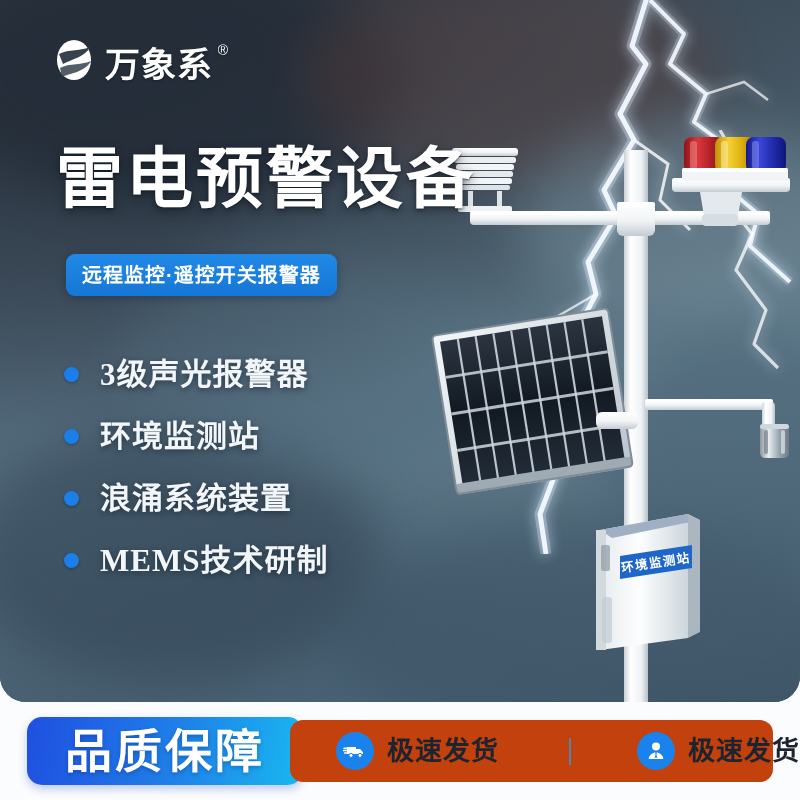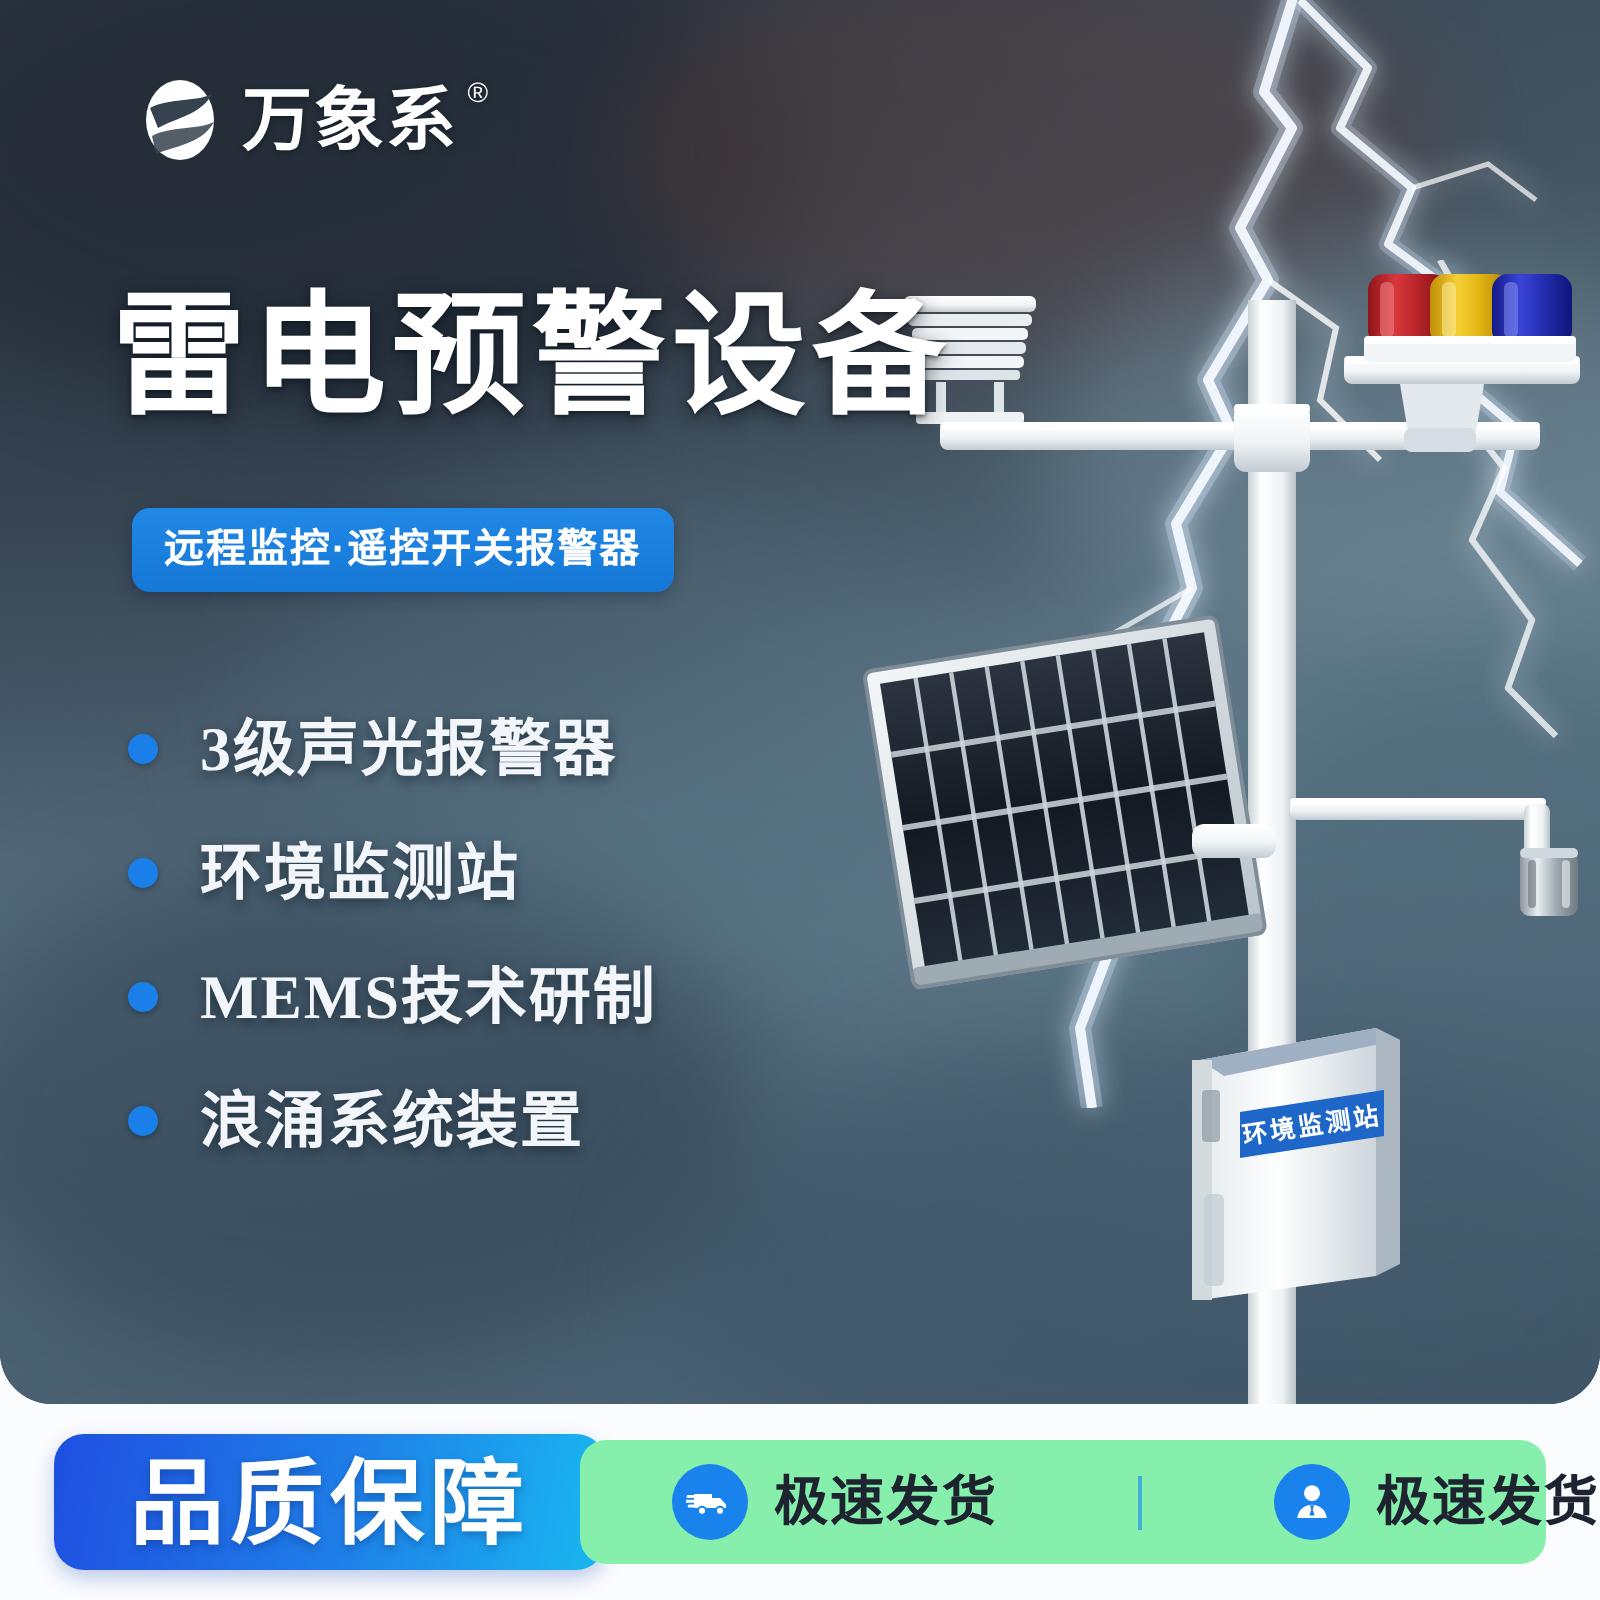--- a/index.html
+++ b/index.html
@@ -34,21 +34,21 @@
   .c2{left:300px;top:-30px;width:420px;height:210px;background:#5d3e3a;opacity:.38;}
   .c3{left:520px;top:120px;width:340px;height:200px;background:#7e98a6;opacity:.40;}
   .c4{left:-40px;top:430px;width:420px;height:250px;background:#2f4050;opacity:.55;}
   .c5{left:330px;top:520px;width:520px;height:240px;background:#3b5264;opacity:.55;}
   .c6{left:120px;top:250px;width:380px;height:220px;background:#536f80;opacity:.35;}
   .c7{left:600px;top:330px;width:300px;height:260px;background:#415a6c;opacity:.45;}
 
   .bolt{position:absolute;filter:drop-shadow(0 0 7px rgba(220,238,255,.85));}
 
   
-  .logo{position:absolute;left:68px;top:38px;display:flex;align-items:center;gap:9px;}
+  .logo{position:absolute;left:52px;top:38px;display:flex;align-items:flex-end;gap:9px;}
   .logo-mark{width:44px;height:44px;position:relative;}
   .logo-text{
     color:#fff;font-size:35px;font-weight:bold;letter-spacing:1px;
     line-height:1;position:relative;text-shadow:0 1px 3px rgba(0,0,0,.35);
   }
   .logo-r{
     position:absolute;top:-4px;right:-16px;font-size:14px;font-weight:normal;
   }
 
   
@@ -99,21 +99,21 @@
     box-shadow:0 4px 10px rgba(20,70,180,.28);
     display:flex;align-items:center;justify-content:center;
   }
   .quality-badge span{
     color:#fff;font-size:47px;font-weight:bold;letter-spacing:3px;line-height:1;
     text-shadow:0 2px 4px rgba(10,40,110,.35);
   }
   .service-pill{
     position:absolute;left:290px;top:18px;
     width:483px;height:62px;border-radius:13px;
-    background:#86efac;
+    background:#c2410c;
     display:flex;align-items:center;gap:35px;
   }
   .service-item{display:flex;align-items:center;}
   .svc-icon{
     width:38px;height:38px;border-radius:50%;background:#1a82ec;
     display:flex;align-items:center;justify-content:center;flex:0 0 auto;
   }
   .svc-label{
     margin-left:13px;color:#1d2430;font-size:27px;font-weight:bold;
     letter-spacing:1px;line-height:1;white-space:nowrap;
@@ -331,25 +331,25 @@
       <div class="feature">
         <div class="dot"></div>
         <div class="feature-label">3级声光报警器</div>
       </div>
       <div class="feature">
         <div class="dot"></div>
         <div class="feature-label">环境监测站</div>
       </div>
       <div class="feature">
         <div class="dot"></div>
-        <div class="feature-label">MEMS技术研制</div>
+        <div class="feature-label">浪涌系统装置</div>
       </div>
       <div class="feature">
         <div class="dot"></div>
-        <div class="feature-label">浪涌系统装置</div>
+        <div class="feature-label">MEMS技术研制</div>
       </div>
     </div>
   </div>
 
   <div class="servicebar">
 
     <div class="quality-badge">
       <span>品质保障</span>
     </div>
 

